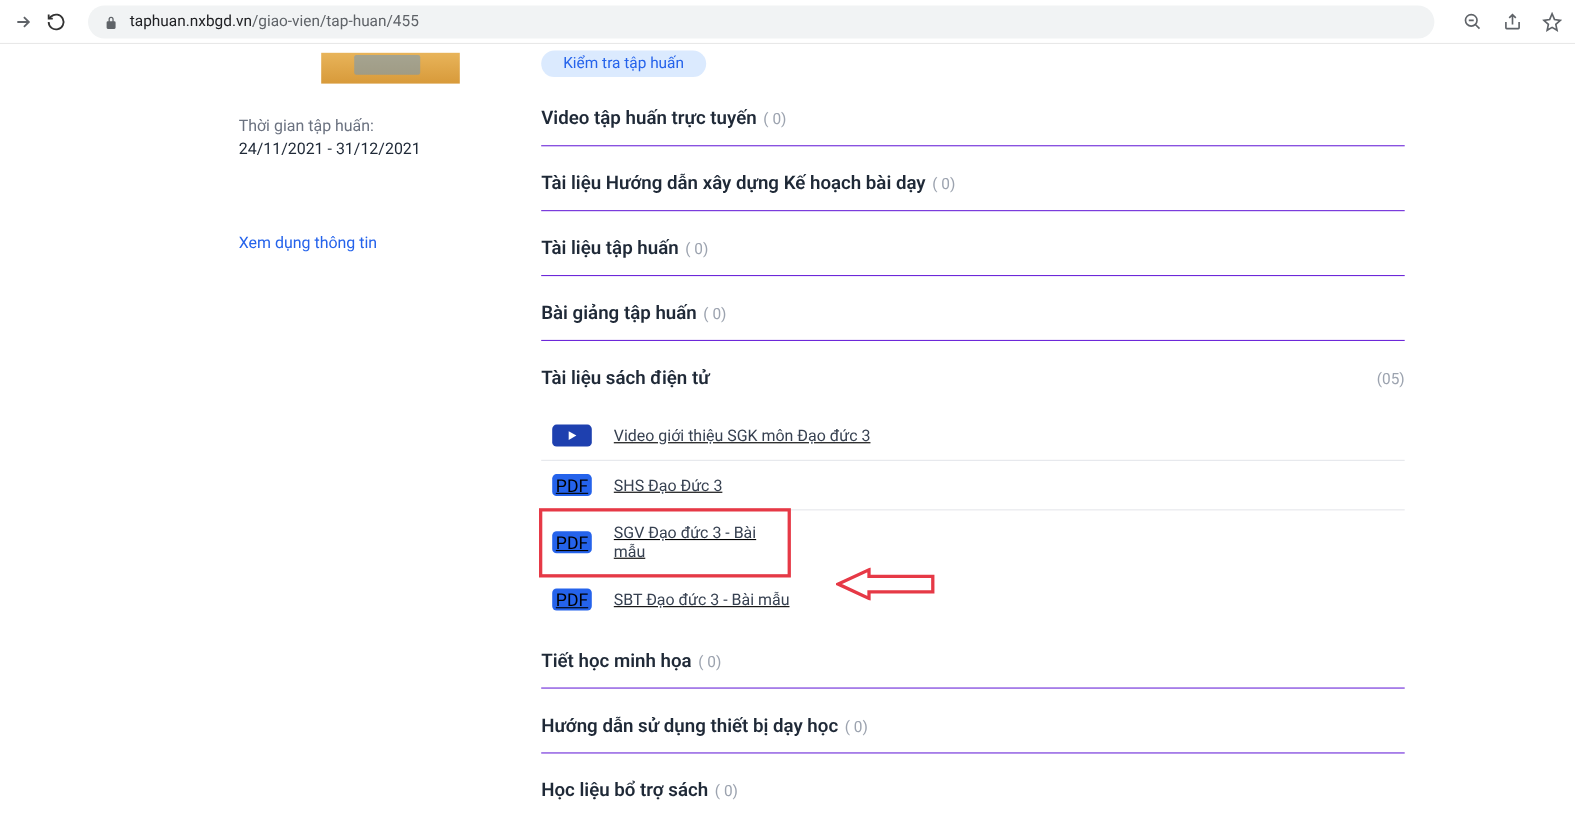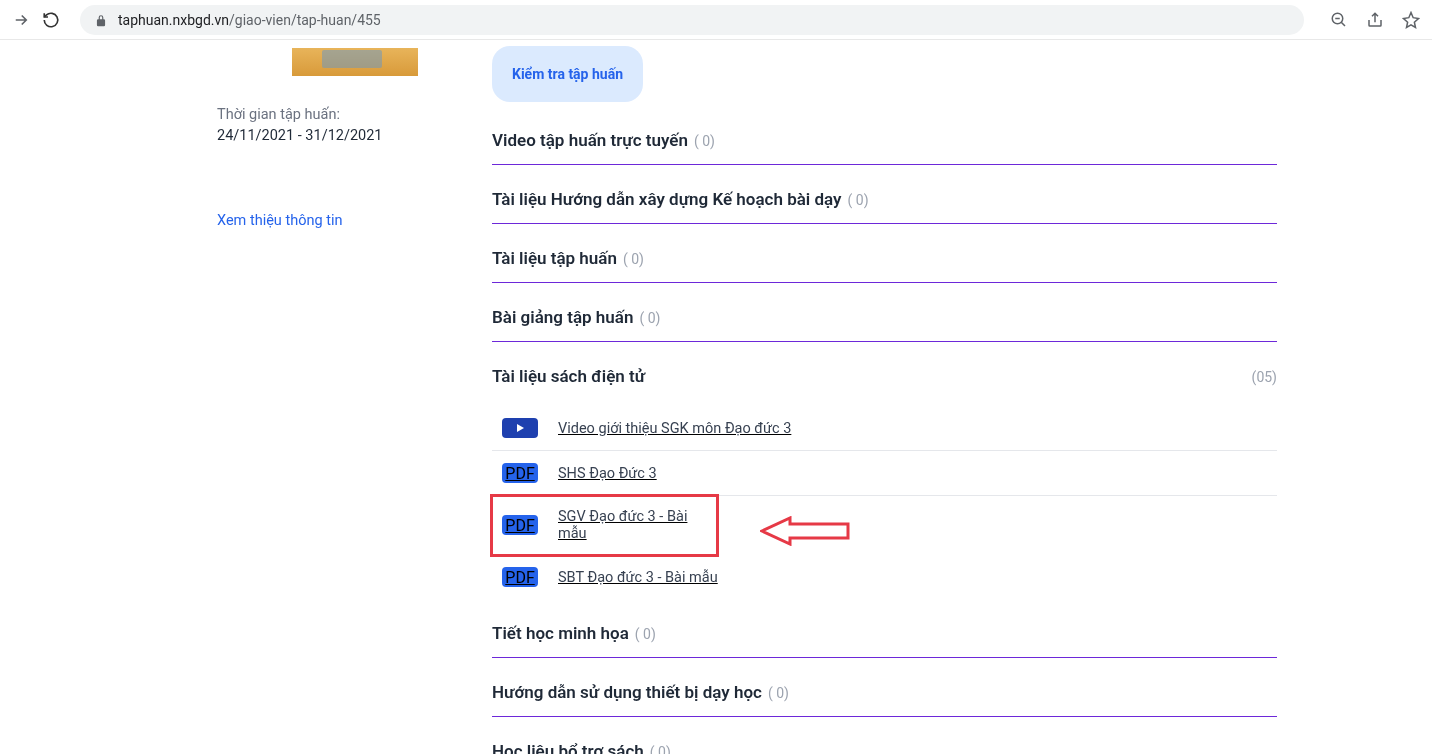--- a/index.html
+++ b/index.html
@@ -119,23 +119,23 @@
     }
     .main-content {
       flex: 1;
       padding-right: 155px;
     }
     .action-button {
       background: #dbeafe;
       color: #2563eb;
       border: none;
       border-radius: 18px;
-      padding: 20px 20px;
+      padding: 4px 20px;
       font-size: 14px;
-      font-weight: 700;
+      font-weight: 400;
       cursor: pointer;
       margin-bottom: 28px;
       margin-top: 2px;
     }
     .section {
       border-bottom: 1px solid #6d28d9;
       padding-bottom: 14px;
       margin-bottom: 24px;
     }
     .section-header {
@@ -252,21 +252,21 @@
         </svg>
     </span>
   </div>
 </div>
 
 <div class="page-content">
   <div class="sidebar">
     <div class="thumbnail"></div>
     <div class="sidebar-label">Thời gian tập huấn:</div>
     <div class="sidebar-value">24/11/2021 - 31/12/2021</div>
-    <div class="view-more-link">Xem thiệu thông tin</div>
+    <div class="view-more-link">Xem dụng thông tin</div>
   </div>
 
   <div class="main-content">
     <button class="action-button">Kiểm tra tập huấn</button>
 
     <div class="section">
       <div class="section-header">
         <span class="section-title">Video tập huấn trực tuyến</span>
         <span class="section-count">( 0)</span>
       </div>

